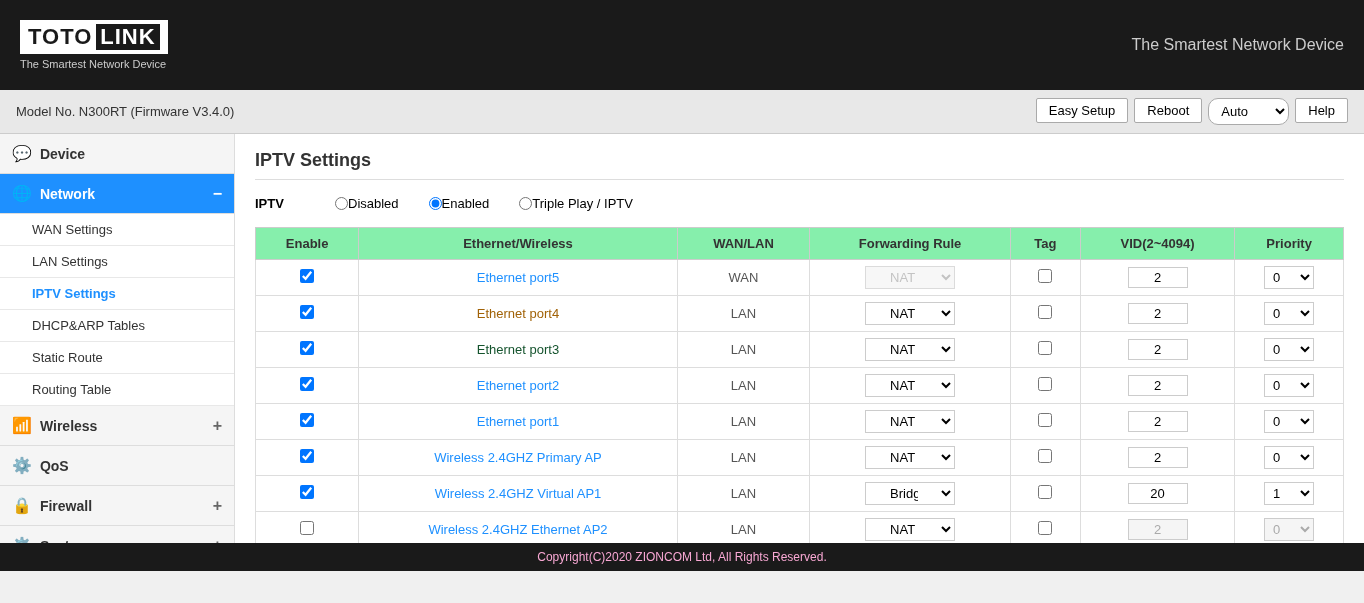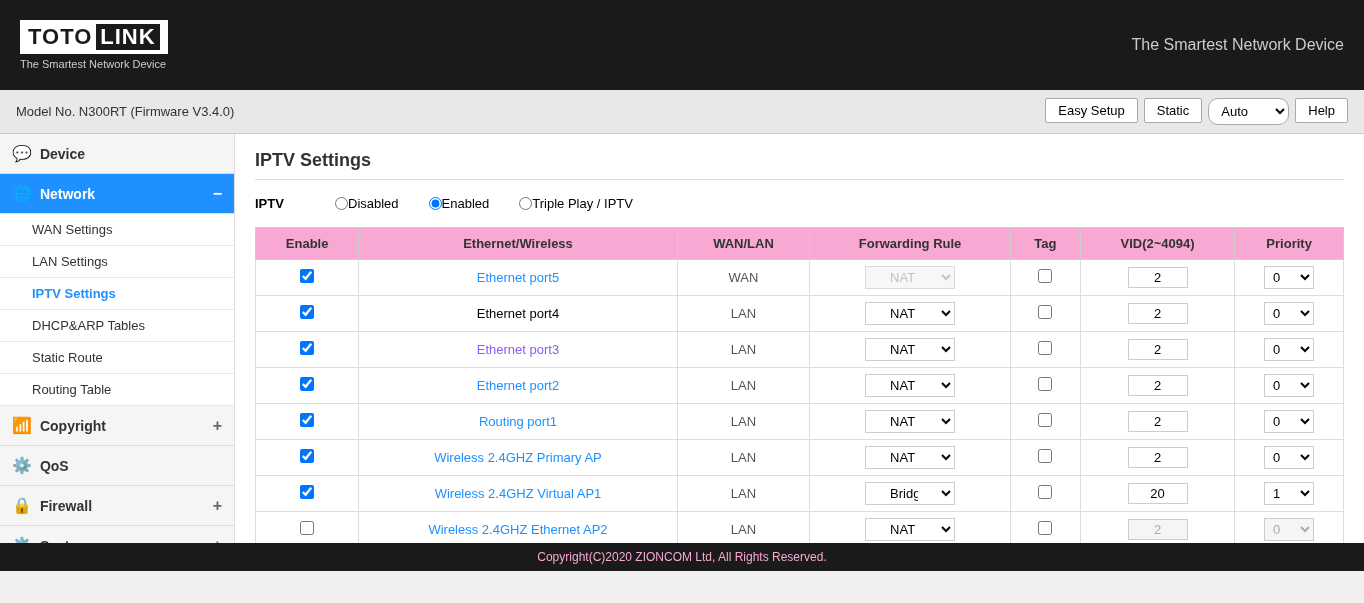--- a/index.html
+++ b/index.html
@@ -167,21 +167,21 @@
       cursor: pointer;
     }
 
     
     .iptv-table {
       border-collapse: collapse;
       width: 100%;
       font-size: 13px;
     }
     .iptv-table th {
-      background: #f9a8d4;
+      background: #86efac;
       border: 1px solid #ccc;
       padding: 8px 10px;
       text-align: center;
       font-weight: bold;
       color: #333;
     }
     .iptv-table td {
       border: 1px solid #ddd;
       padding: 6px 8px;
       text-align: center;
@@ -239,21 +239,21 @@
     </div>
     <span class="logo-subtitle">The Smartest Network Device</span>
   </div>
   <span class="header-tagline">The Smartest Network Device</span>
 </div>
 
 <div class="topbar">
   <span class="model-text">Model No. N300RT (Firmware V3.4.0)</span>
   <div class="topbar-buttons">
     <button class="btn-topbar">Easy Setup</button>
-    <button class="btn-topbar">Static</button>
+    <button class="btn-topbar">Reboot</button>
     <select class="auto-select">
       <option>Auto</option>
       <option>Manual</option>
     </select>
     <button class="btn-topbar">Help</button>
   </div>
 </div>
 
 <div class="main-layout">
 
@@ -283,21 +283,21 @@
     </div>
     <div class="sidebar-sub-item">
       <span>Static Route</span>
     </div>
     <div class="sidebar-sub-item">
       <span>Routing Table</span>
     </div>
 
     <div class="sidebar-section-header">
       <span class="icon">📶</span>
-      <span>Copyright</span>
+      <span>Wireless</span>
       <span class="expand">+</span>
     </div>
 
     <div class="sidebar-section-header">
       <span class="icon">⚙️</span>
       <span>QoS</span>
     </div>
 
     <div class="sidebar-section-header">
       <span class="icon">🔒</span>
@@ -349,48 +349,48 @@
             <td><input type="checkbox" checked="" style=""></td>
             <td style="color: rgb(30, 144, 255);">Ethernet port5</td>
             <td>WAN</td>
             <td><select class="forwarding-select" disabled="" style="background: rgb(245, 245, 245); color: rgb(170, 170, 170);"><option value="NAT">NAT</option><option value="Bridge">Bridge</option></select></td>
             <td><input type="checkbox" style=""></td>
             <td><input type="text" class="vid-input" value="2" style=""></td>
             <td><select class="priority-select"><option value="0">0</option><option value="1">1</option><option value="2">2</option><option value="3">3</option><option value="4">4</option><option value="5">5</option><option value="6">6</option><option value="7">7</option></select></td>
           </tr>
           <tr>
             <td><input type="checkbox" checked="" style=""></td>
-            <td style="color: #000000;">Ethernet port4</td>
-            <td>LAN</td>
-            <td><select class="forwarding-select"><option value="NAT">NAT</option><option value="Bridge">Bridge</option></select></td>
-            <td><input type="checkbox" style=""></td>
-            <td><input type="text" class="vid-input" value="2" style=""></td>
-            <td><select class="priority-select"><option value="0">0</option><option value="1">1</option><option value="2">2</option><option value="3">3</option><option value="4">4</option><option value="5">5</option><option value="6">6</option><option value="7">7</option></select></td>
-          </tr>
-          <tr>
-            <td><input type="checkbox" checked="" style=""></td>
-            <td style="color: #8b5cf6;">Ethernet port3</td>
+            <td style="color: #a16207;">Ethernet port4</td>
+            <td>LAN</td>
+            <td><select class="forwarding-select"><option value="NAT">NAT</option><option value="Bridge">Bridge</option></select></td>
+            <td><input type="checkbox" style=""></td>
+            <td><input type="text" class="vid-input" value="2" style=""></td>
+            <td><select class="priority-select"><option value="0">0</option><option value="1">1</option><option value="2">2</option><option value="3">3</option><option value="4">4</option><option value="5">5</option><option value="6">6</option><option value="7">7</option></select></td>
+          </tr>
+          <tr>
+            <td><input type="checkbox" checked="" style=""></td>
+            <td style="color: #14532d;">Ethernet port3</td>
             <td>LAN</td>
             <td><select class="forwarding-select"><option value="NAT">NAT</option><option value="Bridge">Bridge</option></select></td>
             <td><input type="checkbox" style=""></td>
             <td><input type="text" class="vid-input" value="2" style=""></td>
             <td><select class="priority-select"><option value="0">0</option><option value="1">1</option><option value="2">2</option><option value="3">3</option><option value="4">4</option><option value="5">5</option><option value="6">6</option><option value="7">7</option></select></td>
           </tr>
           <tr>
             <td><input type="checkbox" checked="" style=""></td>
             <td style="color: rgb(30, 144, 255);">Ethernet port2</td>
             <td>LAN</td>
             <td><select class="forwarding-select"><option value="NAT">NAT</option><option value="Bridge">Bridge</option></select></td>
             <td><input type="checkbox" style=""></td>
             <td><input type="text" class="vid-input" value="2" style=""></td>
             <td><select class="priority-select"><option value="0">0</option><option value="1">1</option><option value="2">2</option><option value="3">3</option><option value="4">4</option><option value="5">5</option><option value="6">6</option><option value="7">7</option></select></td>
           </tr>
           <tr>
             <td><input type="checkbox" checked="" style=""></td>
-            <td style="color: rgb(30, 144, 255);">Routing port1</td>
+            <td style="color: rgb(30, 144, 255);">Ethernet port1</td>
             <td>LAN</td>
             <td><select class="forwarding-select"><option value="NAT">NAT</option><option value="Bridge">Bridge</option></select></td>
             <td><input type="checkbox" style=""></td>
             <td><input type="text" class="vid-input" value="2" style=""></td>
             <td><select class="priority-select"><option value="0">0</option><option value="1">1</option><option value="2">2</option><option value="3">3</option><option value="4">4</option><option value="5">5</option><option value="6">6</option><option value="7">7</option></select></td>
           </tr>
           <tr>
             <td><input type="checkbox" checked="" style=""></td>
             <td style="color: rgb(30, 144, 255);">Wireless 2.4GHZ Primary AP</td>
             <td>LAN</td>

